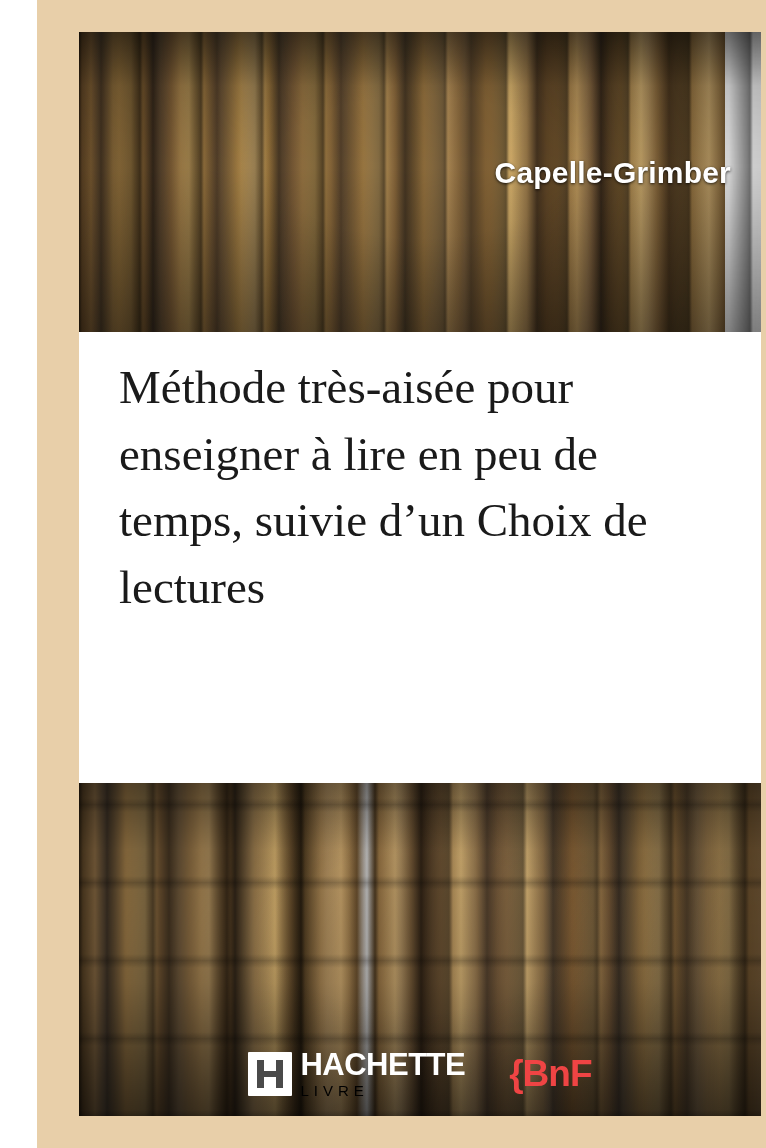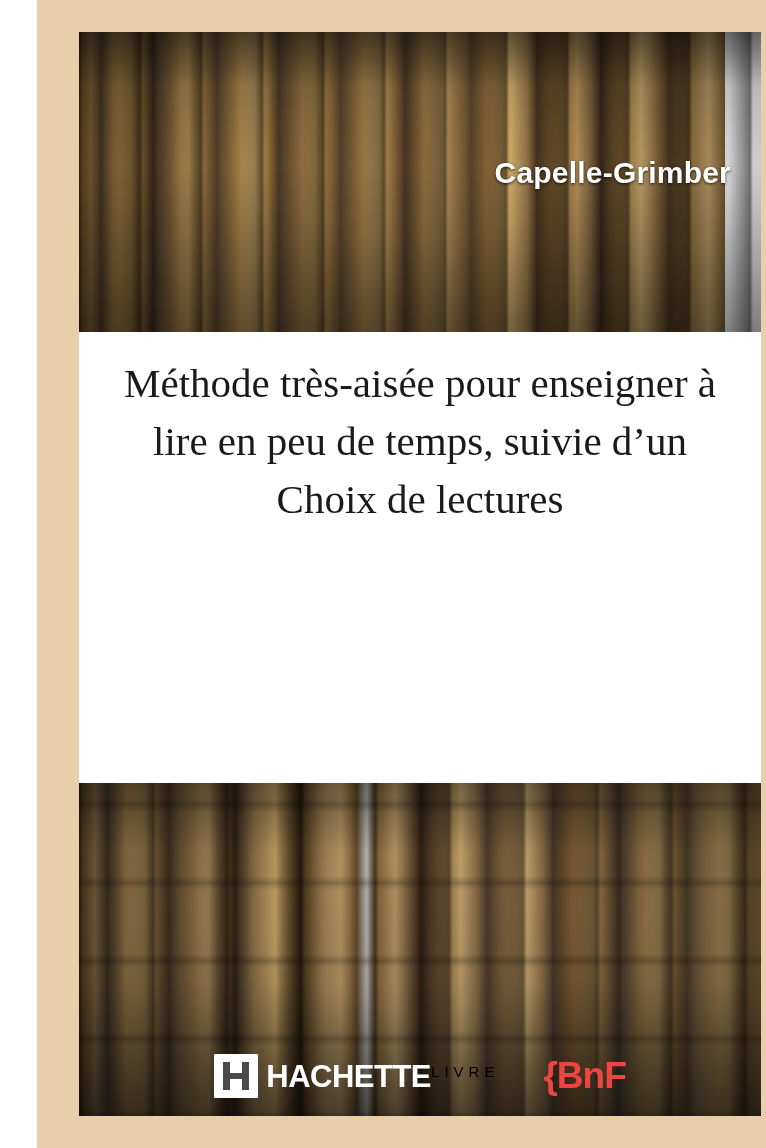--- a/index.html
+++ b/index.html
@@ -160,24 +160,24 @@
     height: 451px;
     background: #ffffff;
     display: flex;
     align-items: flex-start;
     justify-content: center;
     box-sizing: border-box;
     padding: 22px 40px 0 40px;
   }
   .title {
     font-family: "Liberation Serif", serif;
-    font-size: 41px;
+    font-size: 47px;
     line-height: 1.42;
     color: #1a1a1a;
-    text-align: center;
+    text-align: left;
     font-weight: normal;
     margin: 0;
   }
 
   
   .logos {
     position: absolute;
     left: 0;
     bottom: 18px;
     width: 100%;
@@ -211,21 +211,21 @@
   .hachette-mark::after {
     right: 9px; top: 8px; width: 7px; height: 28px;
   }
   .hachette-bar {
     position: absolute;
     left: 9px; right: 9px; top: 19px; height: 6px;
     background: #4a4a4a;
   }
   .hachette-text {
     display: flex;
-    flex-direction: row;
+    flex-direction: column;
     line-height: 1;
   }
   .hachette-name {
     font-family: "Liberation Sans", sans-serif;
     font-weight: bold;
     font-size: 31px;
     color: #ffffff;
     letter-spacing: -0.5px;
   }
   .hachette-sub {

